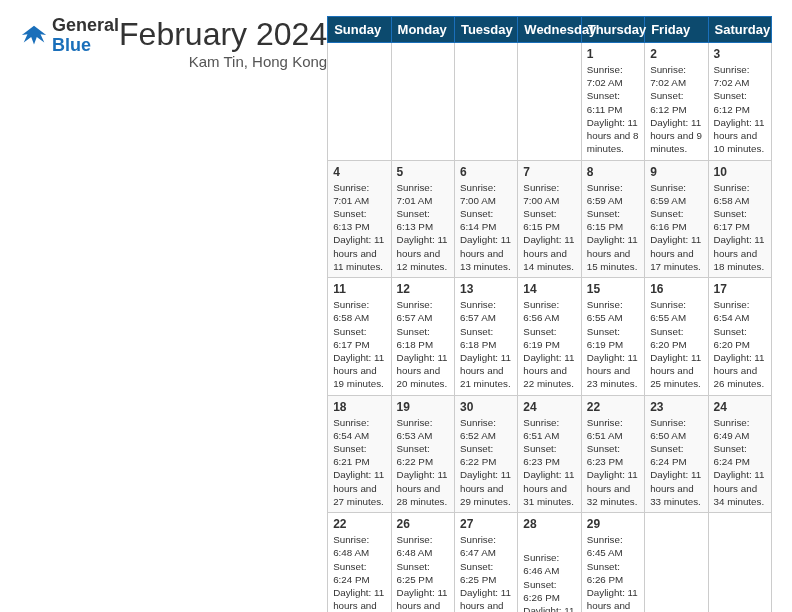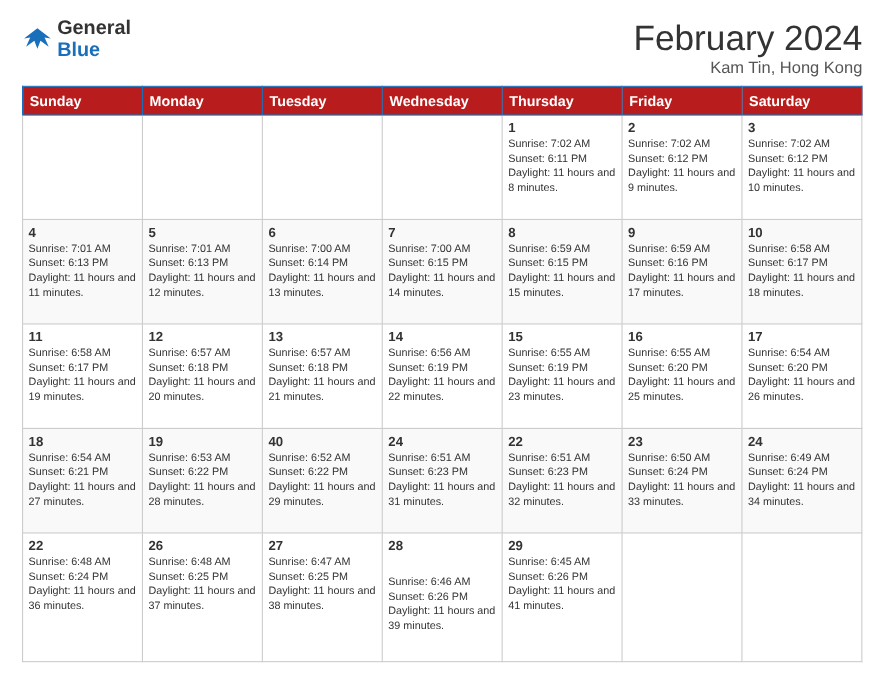--- a/index.html
+++ b/index.html
@@ -6,23 +6,23 @@
     body {
       font-family: Arial, sans-serif;
       background: #fff;
       width: 792px;
       height: 612px;
       overflow: hidden;
     }
     .page {
       width: 792px;
       height: 612px;
-      padding: 16px 8px 10px 20px;
+      padding: 16px 20px 10px 20px;
       display: flex;
-      flex-direction: column;
+      flex-direction: row;
     }
     .header {
       display: flex;
       justify-content: space-between;
       align-items: flex-start;
       margin-bottom: 8px;
     }
     .logo {
       display: flex;
       align-items: center;
@@ -89,21 +89,21 @@
     .empty-cell {
       background: #fff;
     }
     tr:nth-child(even) td {
       background-color: #f9f9f9;
     }
     tr:nth-child(odd) td {
       background-color: #ffffff;
     }
     .calendar thead tr th {
-      background-color: #b91c1c;
+      background-color: #0c4a6e;
     }
   </style>
 </head>
 <body>
 
 <div class="page">
   <div class="header">
     <div class="logo">
       <svg class="logo-bird" viewBox="0 0 30 30">
         <polygon points="15,4 28,14 22,13 26,22 18,16 15,24 12,16 4,22 8,13 2,14" fill="#1a6fba"></polygon>
@@ -251,21 +251,21 @@
 Sunset: 6:21 PM
 Daylight: 11 hours and 27 minutes.</div>
           </td>
           <td>
             <span class="day-number">19</span>
             <div class="day-info" style="white-space: pre-line;">Sunrise: 6:53 AM
 Sunset: 6:22 PM
 Daylight: 11 hours and 28 minutes.</div>
           </td>
           <td>
-            <span class="day-number">40</span>
+            <span class="day-number">30</span>
             <div class="day-info" style="white-space: pre-line;">Sunrise: 6:52 AM
 Sunset: 6:22 PM
 Daylight: 11 hours and 29 minutes.</div>
           </td>
           <td>
             <span class="day-number">24</span>
             <div class="day-info" style="white-space: pre-line;">Sunrise: 6:51 AM
 Sunset: 6:23 PM
 Daylight: 11 hours and 31 minutes.</div>
           </td>

